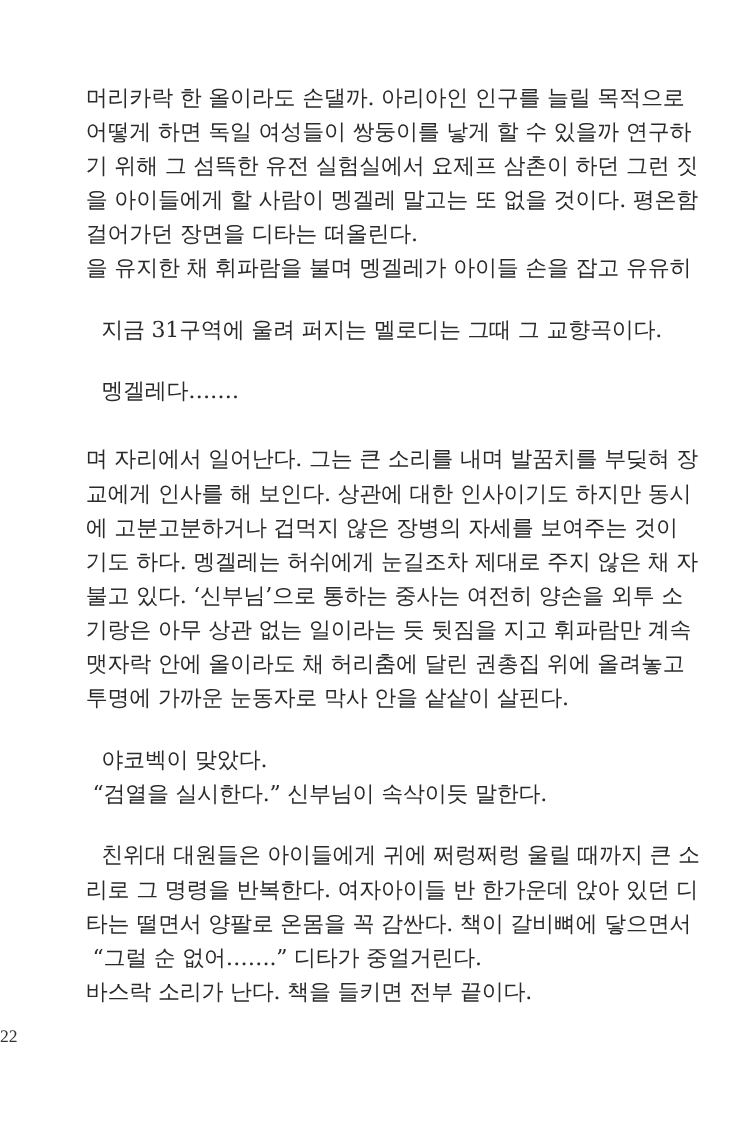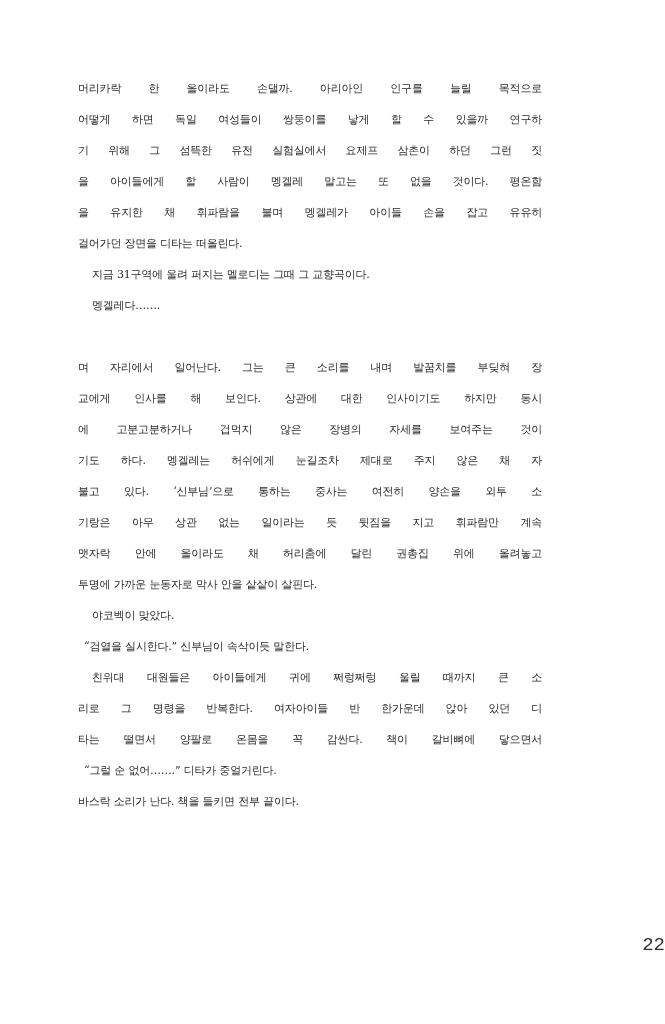--- a/index.html
+++ b/index.html
@@ -17,57 +17,58 @@
     }
     .page {
       position: absolute;
       left: 78px;
       top: 73px;
       width: 464px;
     }
     .line {
       height: 31px;
       line-height: 31px;
-      font-size: 11px;
+      font-size: 20px;
       white-space: nowrap;
       letter-spacing: -0.2px;
       text-align: justify;
       text-align-last: justify;
     }
     .line.last {
       text-align-last: left;
     }
     .line.indent {
       padding-left: 14px;
+      margin-top: 25px;
     }
     .blank {
       height: 31px;
     }
     .page-number {
       position: absolute;
       left: 0;
       width: 665px;
       top: 934px;
-      text-align: right;
-      font-size: 19px;
-      font-family: Liberation Mono, monospace;
+      text-align: left;
+      font-size: 16px;
+      font-family: Liberation Serif, serif;
       color: #333;
     }
   </style>
 </head>
 <body>
 
 <div class="page">
 
   <div class="line">머리카락 한 올이라도 손댈까. 아리아인 인구를 늘릴 목적으로</div>
   <div class="line">어떻게 하면 독일 여성들이 쌍둥이를 낳게 할 수 있을까 연구하</div>
   <div class="line">기 위해 그 섬뜩한 유전 실험실에서 요제프 삼촌이 하던 그런 짓</div>
   <div class="line">을 아이들에게 할 사람이 멩겔레 말고는 또 없을 것이다. 평온함</div>
+  <div class="line last">걸어가던 장면을 디타는 떠올린다.</div>
   <div class="line">을 유지한 채 휘파람을 불며 멩겔레가 아이들 손을 잡고 유유히</div>
-  <div class="line last">걸어가던 장면을 디타는 떠올린다.</div>
 
   <div class="line last indent">지금 31구역에 울려 퍼지는 멜로디는 그때 그 교향곡이다.</div>
 
   <div class="line last indent">멩겔레다…….</div>
 
   <div class="blank"></div>
 
   <div class="line">며 자리에서 일어난다. 그는 큰 소리를 내며 발꿈치를 부딪혀 장</div>
   <div class="line">교에게 인사를 해 보인다. 상관에 대한 인사이기도 하지만 동시</div>
   <div class="line">에 고분고분하거나 겁먹지 않은 장병의 자세를 보여주는 것이</div>

